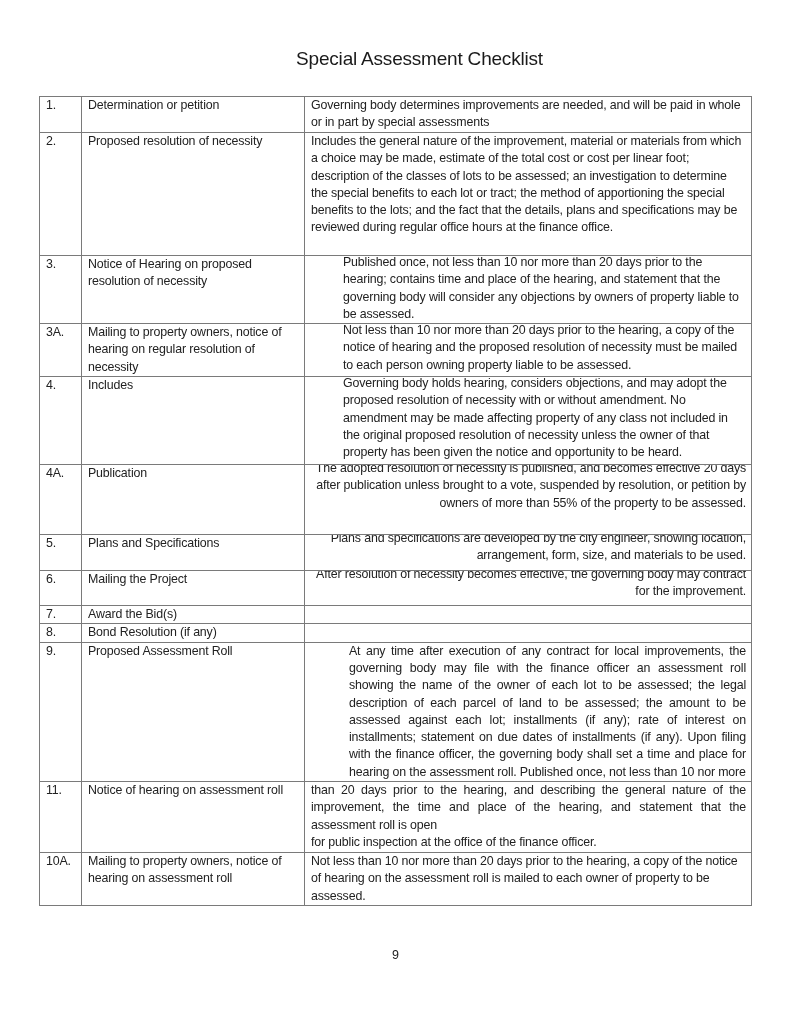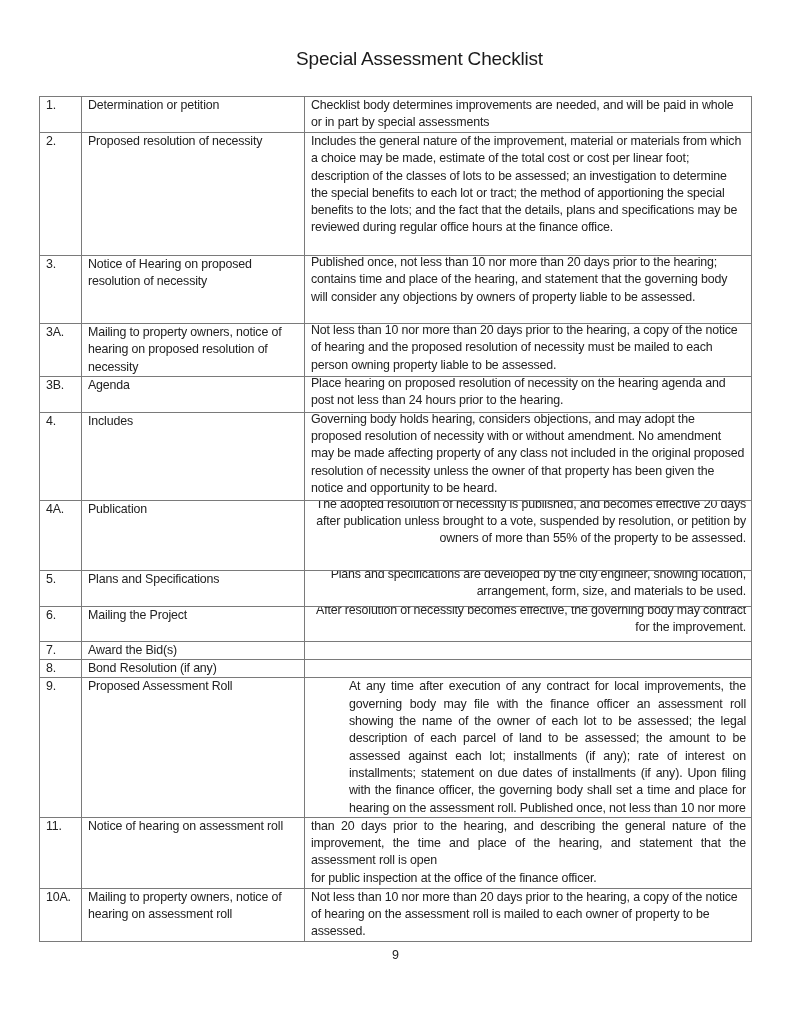--- a/index.html
+++ b/index.html
@@ -10,65 +10,58 @@
   table.checklist { position: absolute; top: 96px; left: 39px; width: 712px;
            border-collapse: collapse; table-layout: fixed; }
   table.checklist td { border: 1px solid #7a7a7a; vertical-align: top; padding: 0 5px 0 6px;
            font-size: 12.4px; line-height: 17.3px; letter-spacing: -0.15px; overflow: hidden; }
   col.c-num { width: 42px; }
   col.c-step { width: 223px; }
   col.c-desc { width: 447px; }
   td.num { padding-left: 6px; }
   td.desc.justify { text-align: justify; padding-left: 44px; }
   td.desc.shift-up > div { margin-top: -5px; text-align: right; }
-  td.desc.shift-up-small > div { margin-top: -2px; }
+  td.desc.shift-up-small > div { margin-top: -2px; margin-left: 32px; }
   .page-number { position: absolute; top: 948px; left: 0; width: 791px; text-align: center;
            font-size: 12.5px; color: #222; }
 </style>
 </head>
 <body>
 
 <div class="title">Special Assessment Checklist</div>
 
 <table class="checklist">
   <colgroup>
       <col class="c-num">
       <col class="c-step">
       <col class="c-desc">
     </colgroup>
   <tbody>
     <tr style="height:36px">
       <td class="num">1.</td>
       <td class="step">Determination or petition</td>
-      <td class="desc">Checklist body determines improvements are needed, and will be paid in whole or in part by special assessments</td>
+      <td class="desc">Governing body determines improvements are needed, and will be paid in whole or in part by special assessments</td>
     </tr>
     <tr style="height:123px">
       <td class="num">2.</td>
       <td class="step">Proposed resolution of necessity</td>
       <td class="desc">Includes the general nature of the improvement, material or materials from which a choice may be made, estimate of the total cost or cost per linear foot; description of the classes of lots to be assessed; an investigation to determine the special benefits to each lot or tract; the method of apportioning the special benefits to the lots; and the fact that the details, plans and specifications may be reviewed during regular office hours at the finance office.</td>
     </tr>
     <tr style="height:68px">
       <td class="num">3.</td>
       <td class="step">Notice of Hearing on proposed resolution of necessity</td>
       <td class="desc shift-up-small">
           <div>Published once, not less than 10 nor more than 20 days prior to the hearing; contains time and place of the hearing, and statement that the governing body will consider any objections by owners of property liable to be assessed.</div>
         </td>
     </tr>
     <tr style="height:52px">
       <td class="num">3A.</td>
-      <td class="step">Mailing to property owners, notice of hearing on proposed resolution of necessity</td>
+      <td class="step">Mailing to property owners, notice of hearing on regular resolution of necessity</td>
       <td class="desc shift-up-small">
           <div>Not less than 10 nor more than 20 days prior to the hearing, a copy of the notice of hearing and the proposed resolution of necessity must be mailed to each person owning property liable to be assessed.</div>
-        </td>
-    </tr>
-    <tr style="height:36px">
-      <td class="num">3B.</td>
-      <td class="step">Agenda</td>
-      <td class="desc shift-up-small">
-          <div>Place hearing on proposed resolution of necessity on the hearing agenda and post not less than 24 hours prior to the hearing.</div>
         </td>
     </tr>
     <tr style="height:88px">
       <td class="num">4.</td>
       <td class="step">Includes</td>
       <td class="desc shift-up-small">
           <div>Governing body holds hearing, considers objections, and may adopt the proposed resolution of necessity with or without amendment. No amendment may be made affecting property of any class not included in the original proposed resolution of necessity unless the owner of that property has been given the notice and opportunity to be heard.</div>
         </td>
     </tr>
     <tr style="height:70px">

